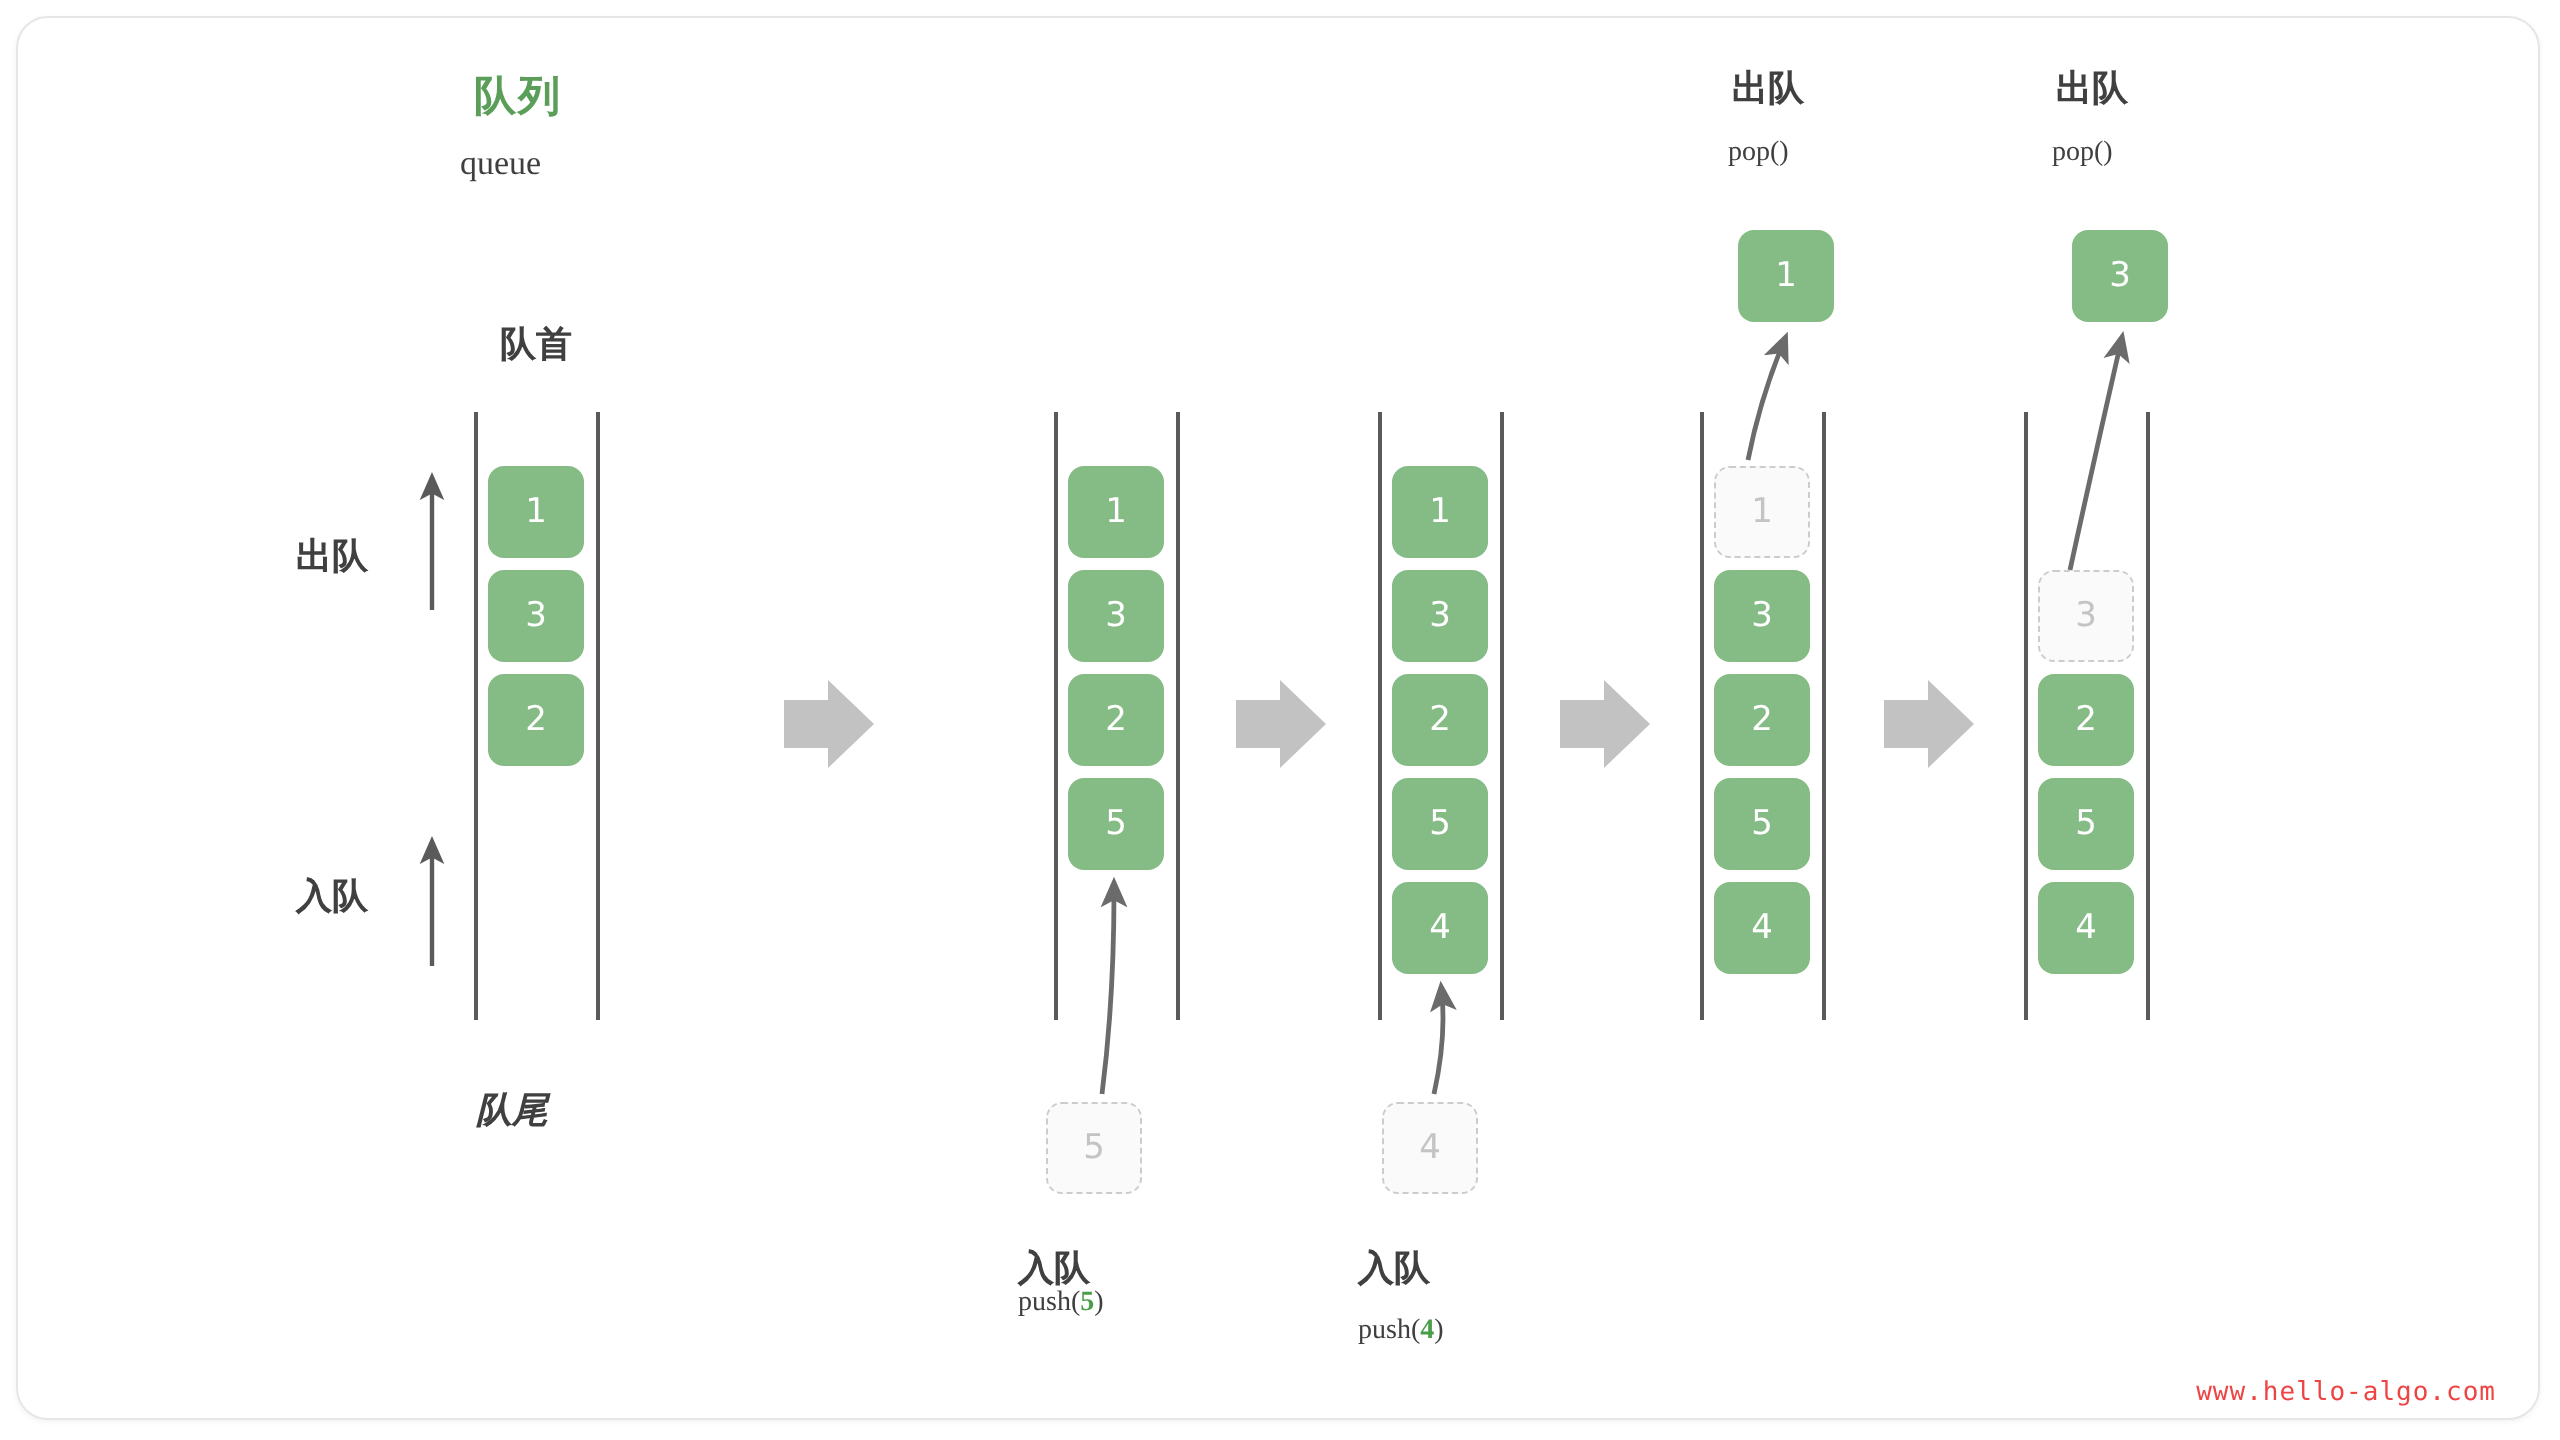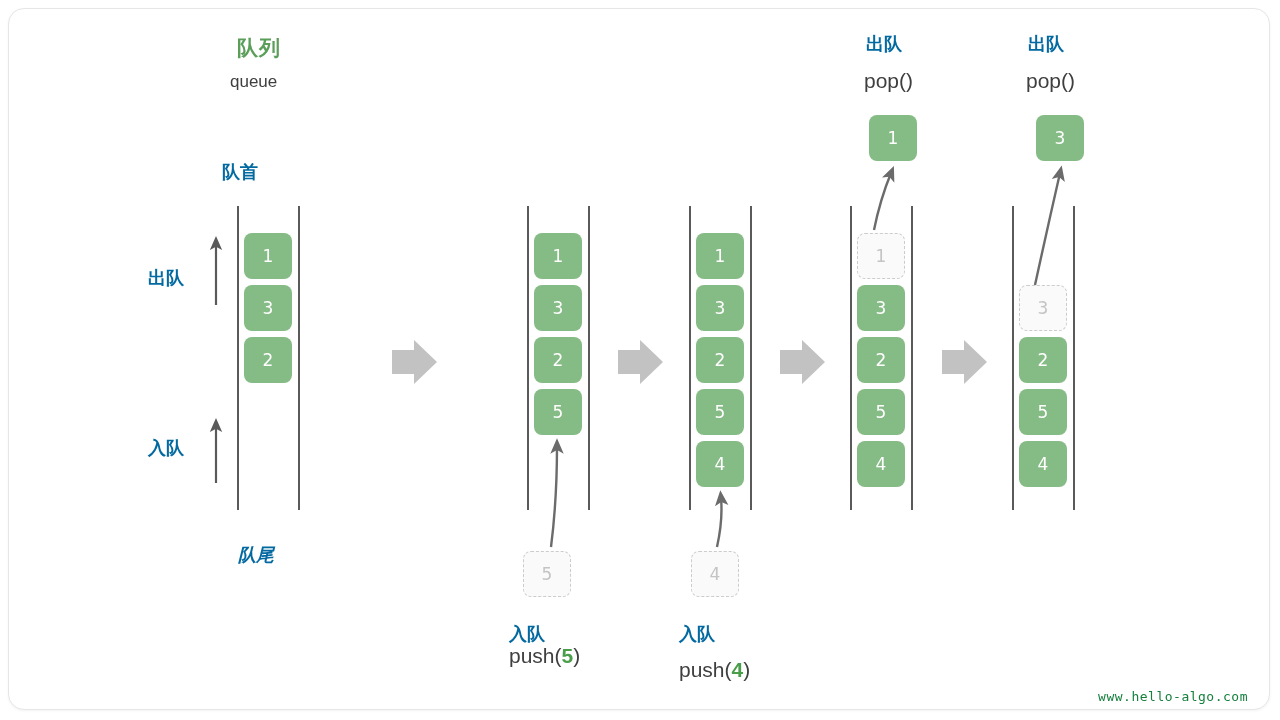--- a/index.html
+++ b/index.html
@@ -35,58 +35,58 @@
     top: 0;
     width: 1280px;
     height: 720px;
   }
 
   
   .cjk {
     position: absolute;
     font-family: "DejaVu Sans", "Liberation Sans", sans-serif;
     font-weight: 700;
-    color: #0369a1;
+    color: #404040;
     white-space: nowrap;
   }
   .mono {
     position: absolute;
-    font-family: Liberation Sans, sans-serif;
+    font-family: Liberation Serif, serif;
     color: #3f3f3f;
     white-space: nowrap;
   }
   .title-cjk {
     font-size: 21px;
     color: #5a9e5a;
     letter-spacing: 1px;
   }
   .title-en {
     font-size: 17px;
     color: #3f3f3f;
   }
   .label-cjk {
     font-size: 18px;
   }
   .op-cjk {
     font-size: 18px;
   }
   .op-mono {
-    font-size: 21px;
+    font-size: 14px;
   }
   .green-num {
     color: #4a9e4a;
     font-weight: 700;
   }
   .watermark {
     position: absolute;
     right: 32px;
     bottom: 16px;
     font-family: "DejaVu Sans Mono", "Liberation Mono", monospace;
     font-size: 13px;
-    color: #15803d;
+    color: #ef4444;
     letter-spacing: 0.5px;
   }
 
   
   .rail {
     position: absolute;
     width: 1.6px;
     background: #5a5a5a;
   }
 
@@ -128,21 +128,21 @@
 <body>
 
 <div id="canvas">
   <div class="frame"></div>
 
   <div class="stage">
 
     <div class="cjk title-cjk" style="left:237px; top:34px;">队列</div>
     <div class="mono title-en" style="left:230px; top:72px;">queue</div>
 
-    <div class="cjk label-cjk" style="left:222px; top:160px;">队首</div>
+    <div class="cjk label-cjk" style="left:250px; top:160px;">队首</div>
     <div class="cjk label-cjk" style="left:238px; top:543px;font-style:italic;">队尾</div>
 
     <div class="cjk op-cjk" style="left:148px; top:266px;">出队</div>
     <div class="cjk op-cjk" style="left:148px; top:436px;">入队</div>
 
     <div class="rail" style="left:237px; top:206px; height:304px;"></div>
     <div class="rail" style="left:298px; top:206px; height:304px;"></div>
 
     <div class="cell" style="left:244px; top:233px;">1</div>
     <div class="cell" style="left:244px; top:285px;">3</div>

